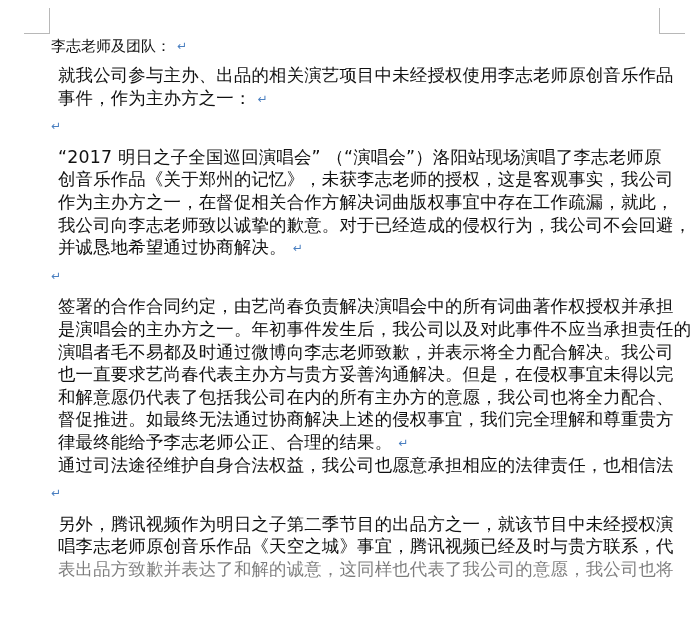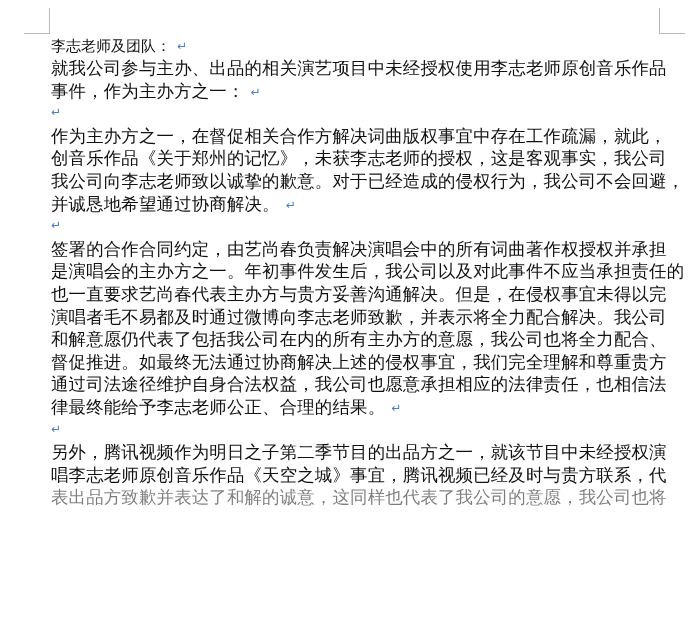--- a/index.html
+++ b/index.html
@@ -14,21 +14,21 @@
   .corner-mark { position: absolute; border-color: #b8b8b8; border-style: solid; border-width: 0; }
   .corner-tl { left: 16px; top: 8px; width: 25px; height: 25px; border-right-width: 1px; border-bottom-width: 1px; }
   .corner-tr { left: 651px; top: 8px; width: 25px; height: 25px; border-left-width: 1px; border-bottom-width: 1px; }
   .content {
     position: absolute; left: 43px; top: 35px; width: 615px;
   }
   .salutation {
     font-size: 15px; line-height: 22px; height: 22px; white-space: nowrap;
   }
   .para {
-    font-size: 17.4px; line-height: 22.6px; margin: 0;
+    font-size: 17.4px; line-height: 22.6px; margin: 7px;
     text-align: justify; letter-spacing: 0.2px;
   }
   .line { display: block; white-space: nowrap; height: 22.6px; overflow: visible; }
   .empty { height: 22.6px; }
   .pilcrow {
     color: #4a7fc0; font-size: 12px; margin-left: 6px; vertical-align: 1px;
   }
   .empty .pilcrow { margin-left: 0; }
   .dim { opacity: 0.55; }
 </style>
@@ -45,37 +45,38 @@
     </div>
 
     <p class="para">
       <span class="line">就我公司参与主办、出品的相关演艺项目中未经授权使用李志老师原创音乐作品</span>
       <span class="line"><span>事件，作为主办方之一：</span><span class="pilcrow">↵</span></span>
     </p>
 
     <div class="empty"><span class="pilcrow">↵</span></div>
 
     <p class="para">
+      <span class="line">“2017 明日之子全国巡回演唱会” （“演唱会”）洛阳站现场演唱了李志老师原</span>
+      <span class="line">创音乐作品《关于郑州的记忆》，未获李志老师的授权，这是客观事实，我公司</span>
       <span class="line">作为主办方之一，在督促相关合作方解决词曲版权事宜中存在工作疏漏，就此，</span>
-      <span class="line">创音乐作品《关于郑州的记忆》，未获李志老师的授权，这是客观事实，我公司</span>
       <span class="line">我公司向李志老师致以诚挚的歉意。对于已经造成的侵权行为，我公司不会回避，</span>
       <span class="line"><span>并诚恳地希望通过协商解决。</span><span class="pilcrow">↵</span></span>
     </p>
 
     <div class="empty"><span class="pilcrow">↵</span></div>
 
     <p class="para">
       <span class="line">签署的合作合同约定，由艺尚春负责解决演唱会中的所有词曲著作权授权并承担</span>
       <span class="line">是演唱会的主办方之一。年初事件发生后，我公司以及对此事件不应当承担责任的</span>
+      <span class="line">演唱者毛不易都及时通过微博向李志老师致歉，并表示将全力配合解决。我公司</span>
       <span class="line">也一直要求艺尚春代表主办方与贵方妥善沟通解决。但是，在侵权事宜未得以完</span>
-      <span class="line">演唱者毛不易都及时通过微博向李志老师致歉，并表示将全力配合解决。我公司</span>
       <span class="line">和解意愿仍代表了包括我公司在内的所有主办方的意愿，我公司也将全力配合、</span>
       <span class="line">督促推进。如最终无法通过协商解决上述的侵权事宜，我们完全理解和尊重贵方</span>
+      <span class="line"><span>律最终能给予李志老师公正、合理的结果。</span><span class="pilcrow">↵</span></span>
       <span class="line">通过司法途径维护自身合法权益，我公司也愿意承担相应的法律责任，也相信法</span>
-      <span class="line"><span>律最终能给予李志老师公正、合理的结果。</span><span class="pilcrow">↵</span></span>
     </p>
 
     <div class="empty"><span class="pilcrow">↵</span></div>
 
     <p class="para">
       <span class="line">另外，腾讯视频作为明日之子第二季节目的出品方之一，就该节目中未经授权演</span>
       <span class="line">唱李志老师原创音乐作品《天空之城》事宜，腾讯视频已经及时与贵方联系，代</span>
       <span class="line dim">表出品方致歉并表达了和解的诚意，这同样也代表了我公司的意愿，我公司也将</span>
     </p>
   </div>

